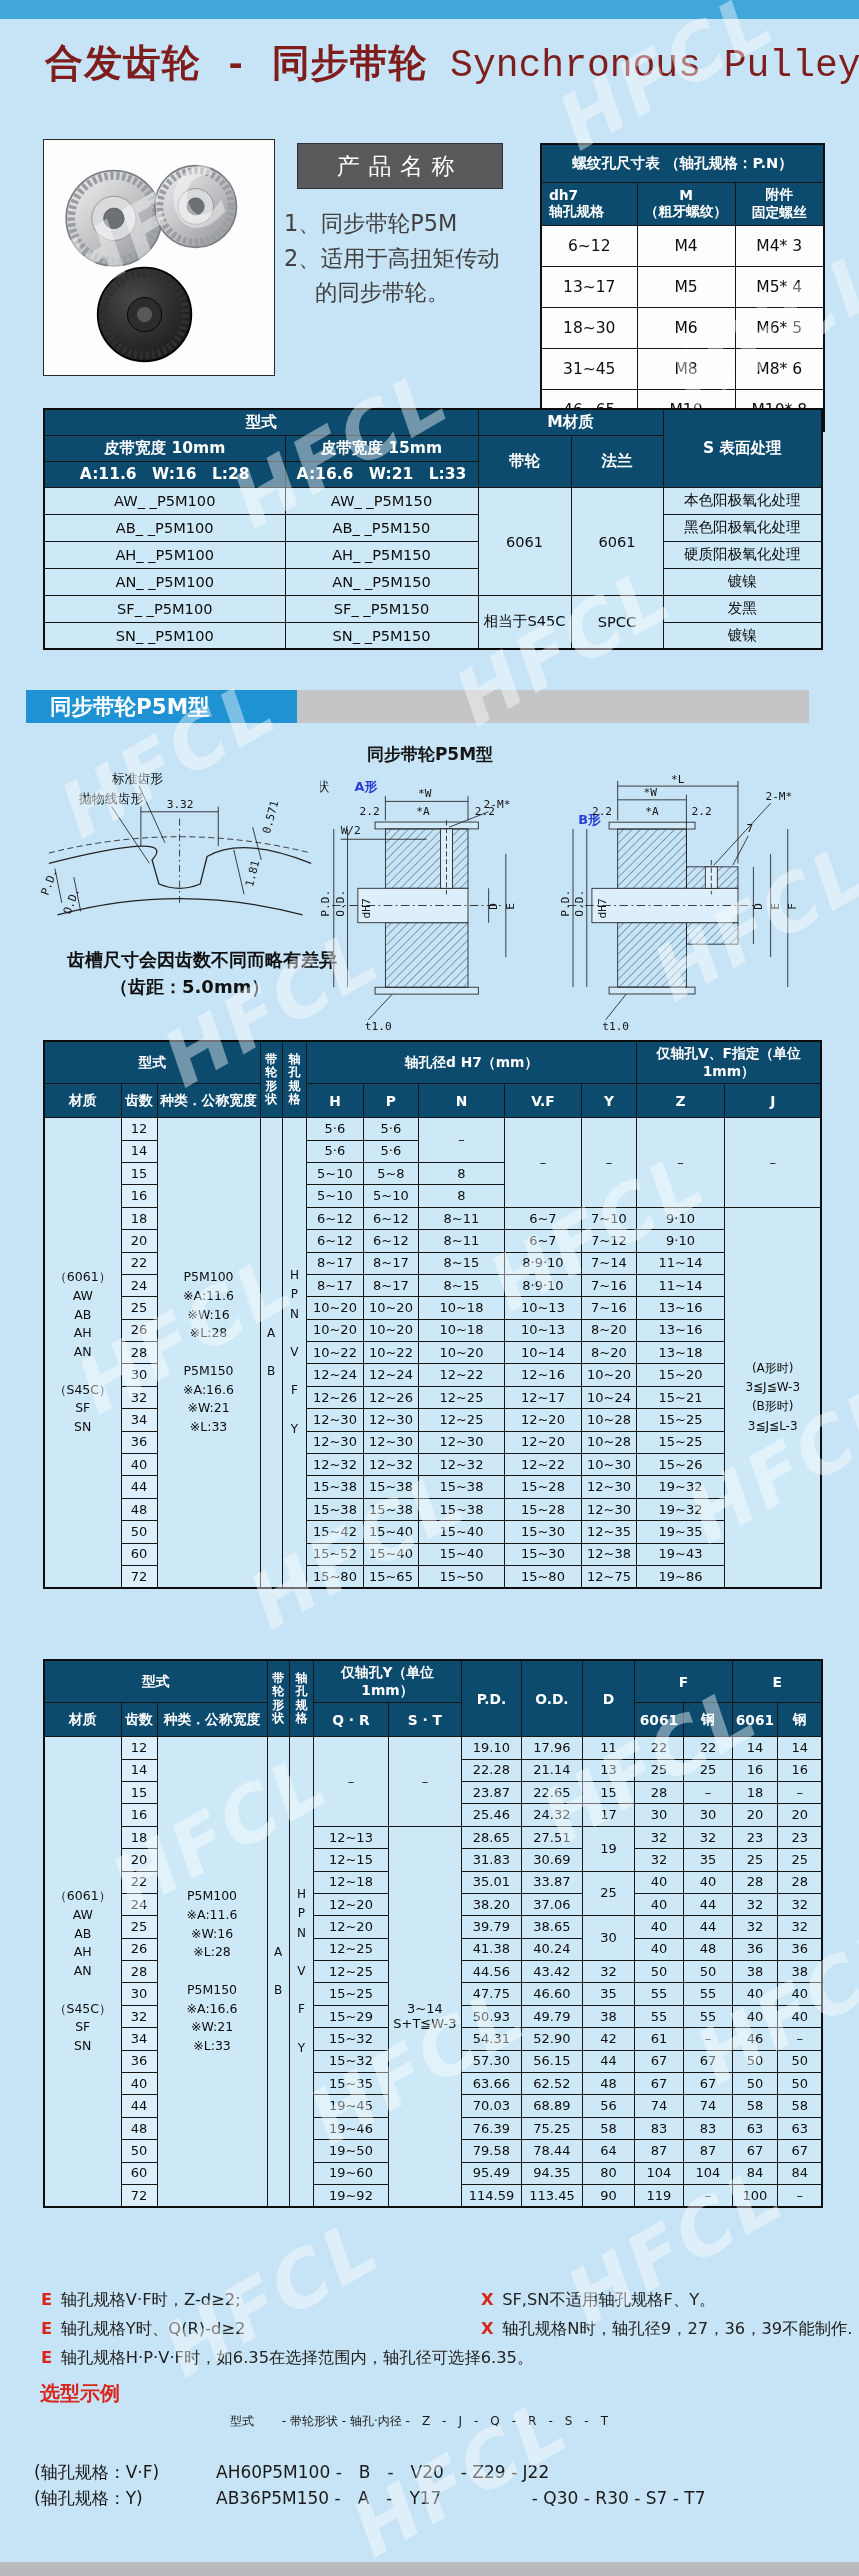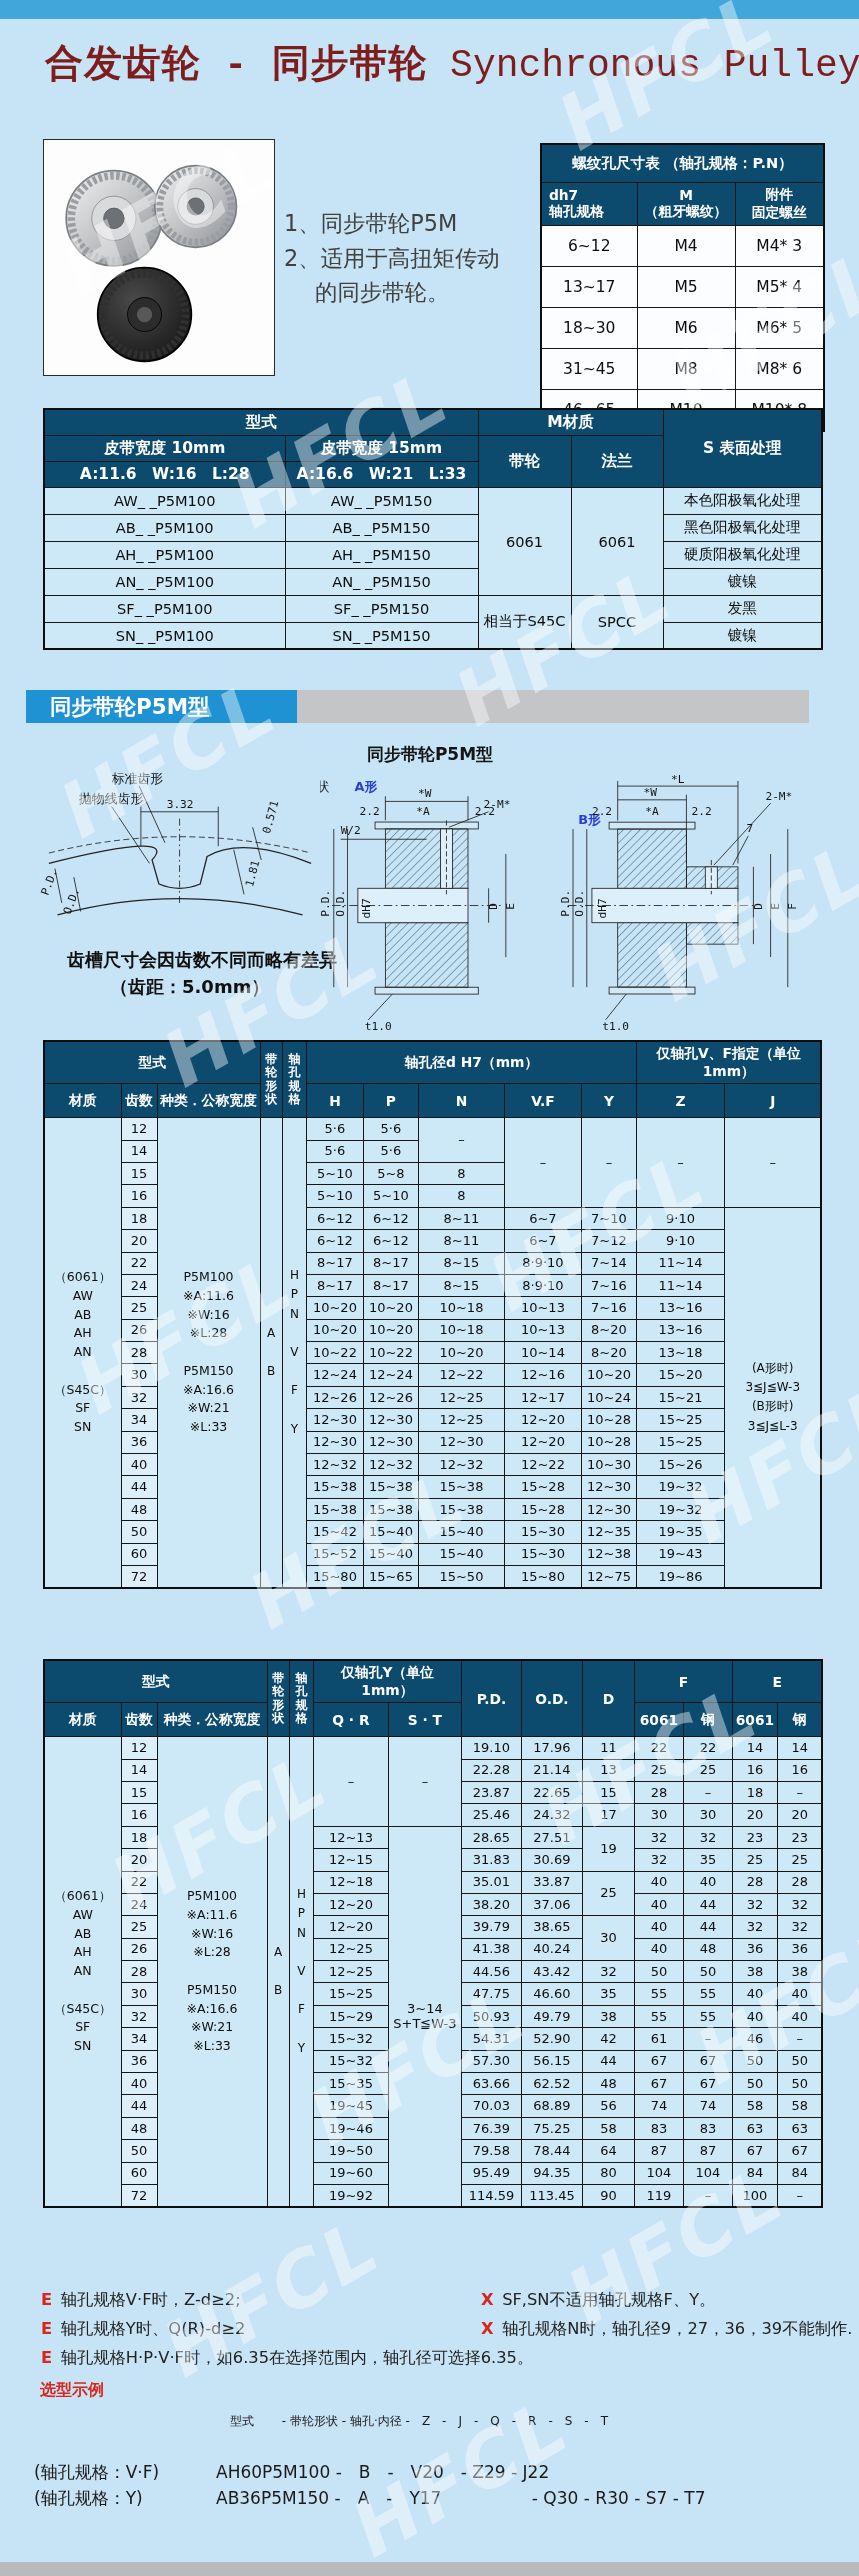--- a/index.html
+++ b/index.html
@@ -57,21 +57,21 @@
   .dwg { position:absolute; }
   .dwg svg { display:block; }
   .dwg text { font-size:13px; fill:#141414; font-family:"DejaVu Sans Mono","Liberation Mono",monospace; }
   .dwg text.cjk { font-family:"DejaVu Sans","Liberation Sans",sans-serif; font-size:15px; }
   .dwg text.blue { fill:#2a3fd4; font-weight:bold; }
   .dwg-note1 { position:absolute; left:67px; top:948px; font-size:18px; font-weight:bold; color:#101010; }
   .dwg-note2 { position:absolute; left:110px; top:975px; font-size:18px; font-weight:bold; color:#101010; }
 
   .note-row { position:absolute; font-size:16.3px; color:#222; white-space:nowrap; }
   .note-row .mark { color:#d9261c; font-weight:bold; margin-right:8.6px; }
-  .sel-title { position:absolute; left:40px; top:2380px; font-size:16px; font-weight:bold; color:#d9261c; }
+  .sel-title { position:absolute; left:40px; top:2380px; font-size:20px; font-weight:bold; color:#d9261c; }
   .sel-header { position:absolute; left:230px; top:2413px; font-size:12px; color:#1a1a1a; white-space:nowrap; }
   .sel-row { position:absolute; font-size:17px; color:#1a1a1a; white-space:nowrap; }
   .sel-row .lbl { display:inline-block; width:182px; }
 
   .wm { position:absolute; font-size:76px; font-weight:bold; font-style:italic; color:rgba(255,255,255,0.42);
         transform:rotate(-30deg); pointer-events:none; z-index:30; letter-spacing:3.4px; }
 </style>
 </head>
 <body>
 
@@ -103,20 +103,21 @@
       <circle cx="178" cy="78" r="42" fill="none" stroke="#9a9da1" stroke-width="8" stroke-dasharray="4 3"></circle>
       <circle cx="178" cy="78" r="21" fill="#d9dadc" stroke="#8a8d90"></circle>
       <circle cx="178" cy="78" r="10" fill="#6d7074" stroke="#55585b"></circle>
       <circle cx="118" cy="205" r="55" fill="url(#blackg)" stroke="#000" stroke-width="2"></circle>
       <circle cx="118" cy="205" r="48" fill="none" stroke="#303030" stroke-width="9" stroke-dasharray="4 3"></circle>
       <circle cx="118" cy="205" r="20" fill="#2c2c2c" stroke="#000"></circle>
       <circle cx="118" cy="205" r="9" fill="#585858"></circle>
     </svg>
   </div>
 
+  <div class="namebox">产品名称</div>
   <div class="bullets">
     <div>1、同步带轮P5M</div>
     <div>2、适用于高扭矩传动</div>
     <div class="indent">的同步带轮。</div>
   </div>
 
   <table class="screwtbl">
       <colgroup>
         <col style="width:96px">
         <col style="width:98px">

